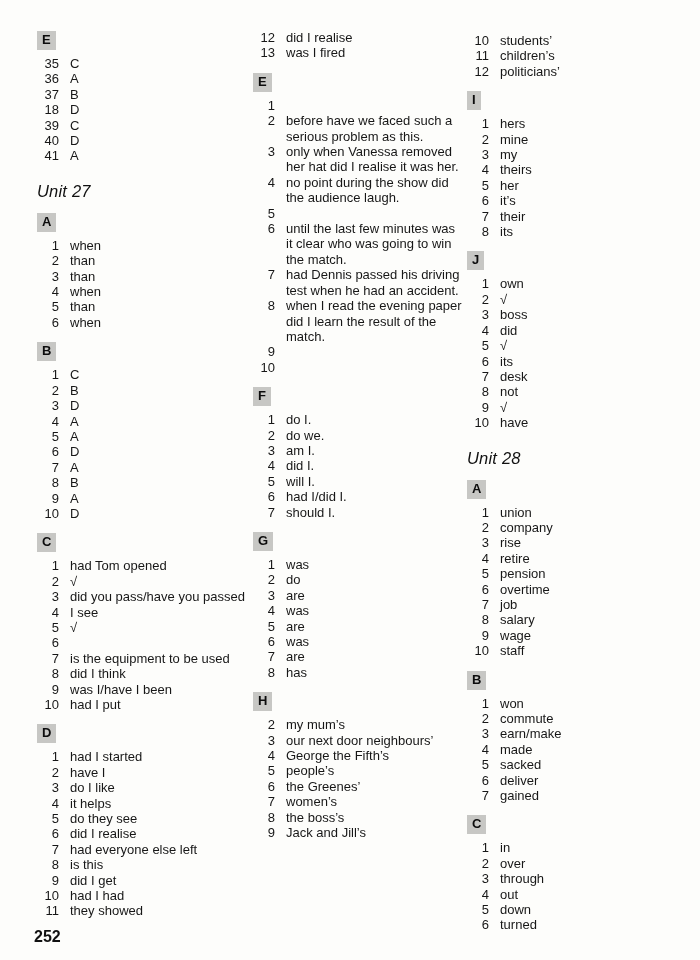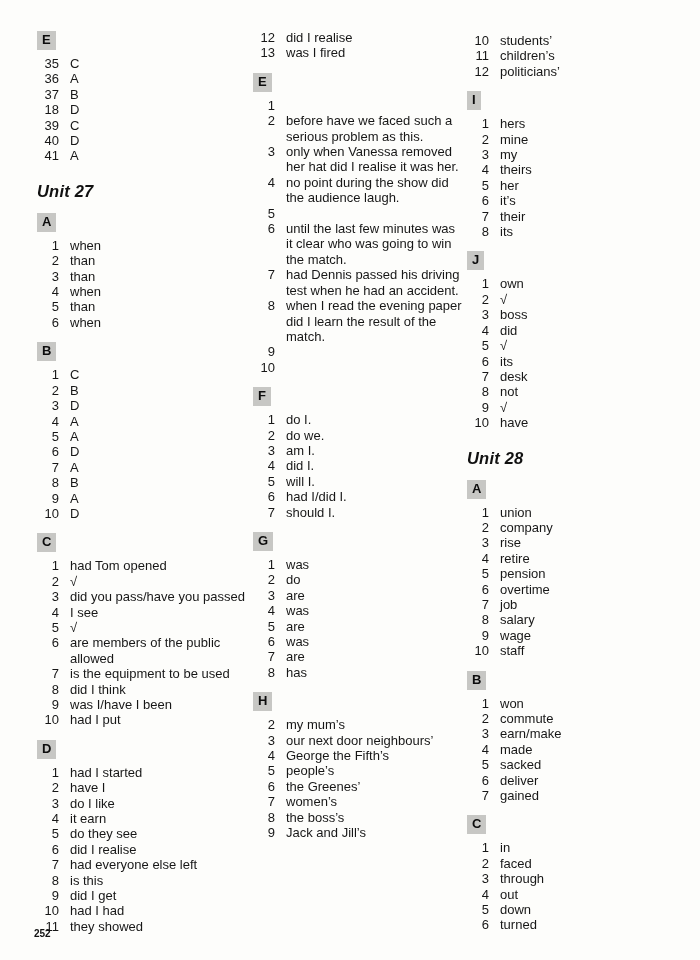--- a/index.html
+++ b/index.html
@@ -23,21 +23,21 @@
   .letter {
     display: inline-block;
     background: #c7c7c4;
     color: #0c0c0c;
     font-weight: bold;
     font-size: 13px;
     line-height: 14px;
     padding: 2px 5px 3px 5px;
   }
   .unit-title {
-    font-weight: bold;
+    font-weight: normal;
     font-style: italic;
     font-size: 16.5px;
     line-height: 20px;
     margin: 17px 0 8px 0;
     color: #111;
     letter-spacing: 0.2px;
   }
   .answer-list { margin: 0 0 1px 0; }
   .item {
     display: flex;
@@ -45,21 +45,21 @@
     font-size: 13px;
     line-height: 15.4px;
   }
   .num { width: 22px; text-align: right; flex: none; }
   .txt { margin-left: 11px; }
   .page-number {
     position: absolute;
     left: 34px;
     top: 928px;
     font-weight: bold;
-    font-size: 10px;
+    font-size: 16px;
     color: #111;
   }
 </style>
 </head>
 <body>
 
 <div class="page">
   <div class="column" id="col0">
   <div class="section-header">
     <span class="letter">E</span>
@@ -196,21 +196,20 @@
         <div class="item">
           <span class="num">4</span>
           <span class="txt">I see</span>
         </div>
         <div class="item">
           <span class="num">5</span>
           <span class="txt">√</span>
         </div>
         <div class="item">
           <span class="num">6</span>
-          <span class="txt">are members of the public allowed</span>
         </div>
         <div class="item">
           <span class="num">7</span>
           <span class="txt">is the equipment to be used</span>
         </div>
         <div class="item">
           <span class="num">8</span>
           <span class="txt">did I think</span>
         </div>
         <div class="item">
@@ -235,21 +234,21 @@
         <div class="item">
           <span class="num">2</span>
           <span class="txt">have I</span>
         </div>
         <div class="item">
           <span class="num">3</span>
           <span class="txt">do I like</span>
         </div>
         <div class="item">
           <span class="num">4</span>
-          <span class="txt">it earn</span>
+          <span class="txt">it helps</span>
         </div>
         <div class="item">
           <span class="num">5</span>
           <span class="txt">do they see</span>
         </div>
         <div class="item">
           <span class="num">6</span>
           <span class="txt">did I realise</span>
         </div>
         <div class="item">
@@ -632,21 +631,21 @@
     <span class="letter">C</span>
   </div>
 
   <div class="answer-list">
         <div class="item">
           <span class="num">1</span>
           <span class="txt">in</span>
         </div>
         <div class="item">
           <span class="num">2</span>
-          <span class="txt">faced</span>
+          <span class="txt">over</span>
         </div>
         <div class="item">
           <span class="num">3</span>
           <span class="txt">through</span>
         </div>
         <div class="item">
           <span class="num">4</span>
           <span class="txt">out</span>
         </div>
         <div class="item">

